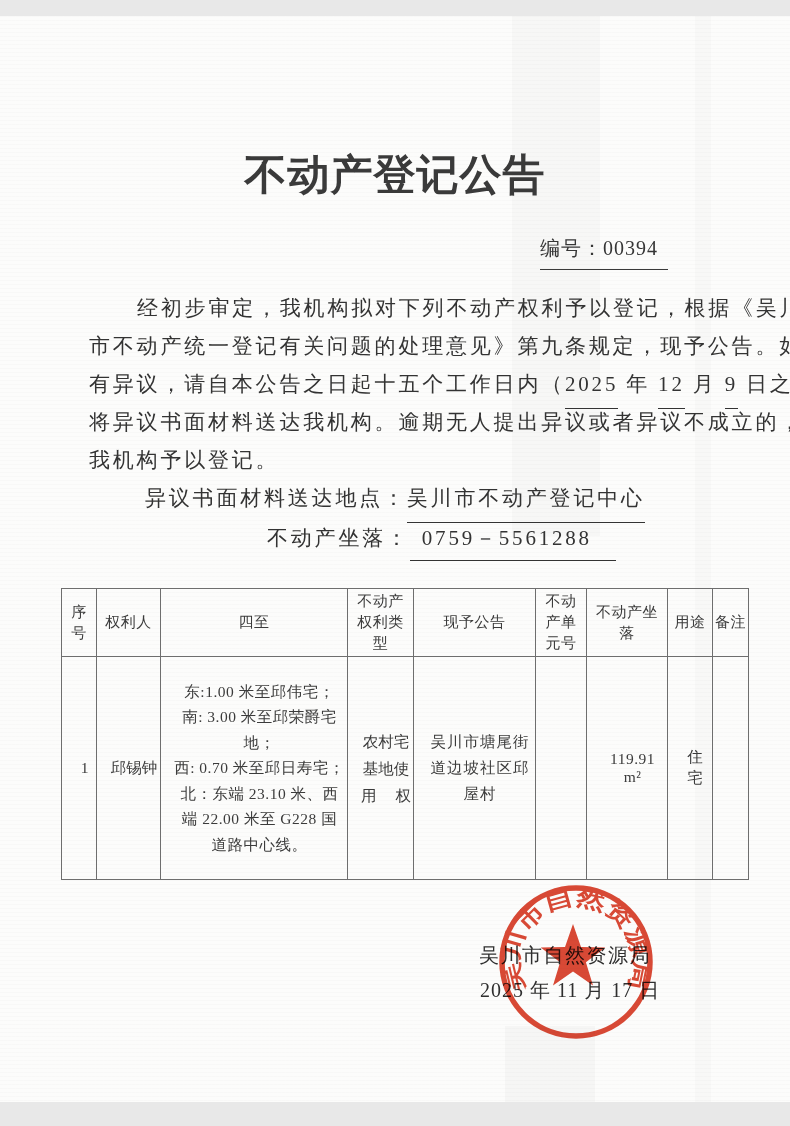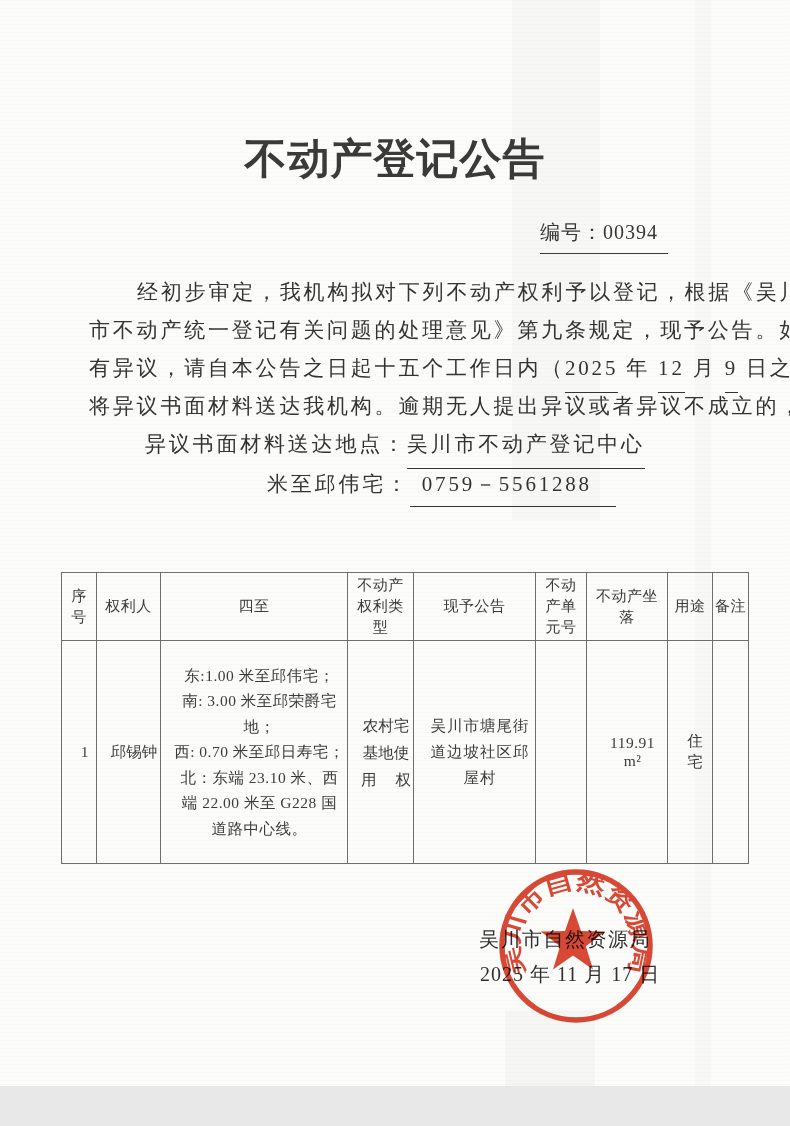--- a/index.html
+++ b/index.html
@@ -1,19 +1,19 @@
 <!DOCTYPE html>
 <html><head>
 <meta charset="utf-8">
 <style>
   html,body{margin:0;padding:0;background:#e8e8e8;}
   .page{
     position:relative;
     width:790px;height:1086px;
-    margin:0 auto;
+    margin:16px auto;
     background:#fcfcfb;
     background-image:repeating-linear-gradient(180deg, rgba(0,0,0,0.014) 0px, rgba(0,0,0,0.014) 1px, transparent 1px, transparent 4px);
     overflow:hidden;
     font-family:"Liberation Serif", serif;
     color:#363636;
   }
   .scan-streak{position:absolute;pointer-events:none;}
   .streak-1{left:512px;top:0;width:88px;height:520px;background:rgba(60,60,60,0.025);}
   .streak-2{left:695px;top:0;width:16px;height:1126px;background:rgba(60,60,60,0.02);}
   .streak-3{left:505px;top:1010px;width:90px;height:116px;background:rgba(60,60,60,0.03);}
@@ -92,22 +92,23 @@
 
   <div class="serial-line">
     <span class="u"><span>编号：</span><span>00394</span></span>
   </div>
 
   <div class="body-text">
     <div class="line indent">经初步审定，我机构拟对下列不动产权利予以登记，根据《吴川</div>
     <div class="line">市不动产统一登记有关问题的处理意见》第九条规定，现予公告。如</div>
     <div class="line"><span>有异议，请自本公告之日起十五个工作日内（</span><span class="u-inline">2025</span><span> 年 </span><span class="u-inline">12</span><span> 月 </span><span class="u-inline">9</span><span> 日之前）</span></div>
     <div class="line">将异议书面材料送达我机构。逾期无人提出异议或者异议不成立的，</div>
+    <div class="line">我机构予以登记。</div>
     <div class="address-line"><span>异议书面材料送达地点：</span><span class="u-inline">吴川市不动产登记中心</span></div>
-    <div class="contact-line"><span>米至邱伟宅：</span><span class="u-wide">0759－5561288</span></div>
+    <div class="contact-line"><span>不动产坐落：</span><span class="u-wide">0759－5561288</span></div>
   </div>
 
   <table class="reg">
     <colgroup>
       <col style="width:35px">
         <col style="width:64px">
         <col style="width:187px">
       <col style="width:66px">
         <col style="width:122px">
         <col style="width:51px">

